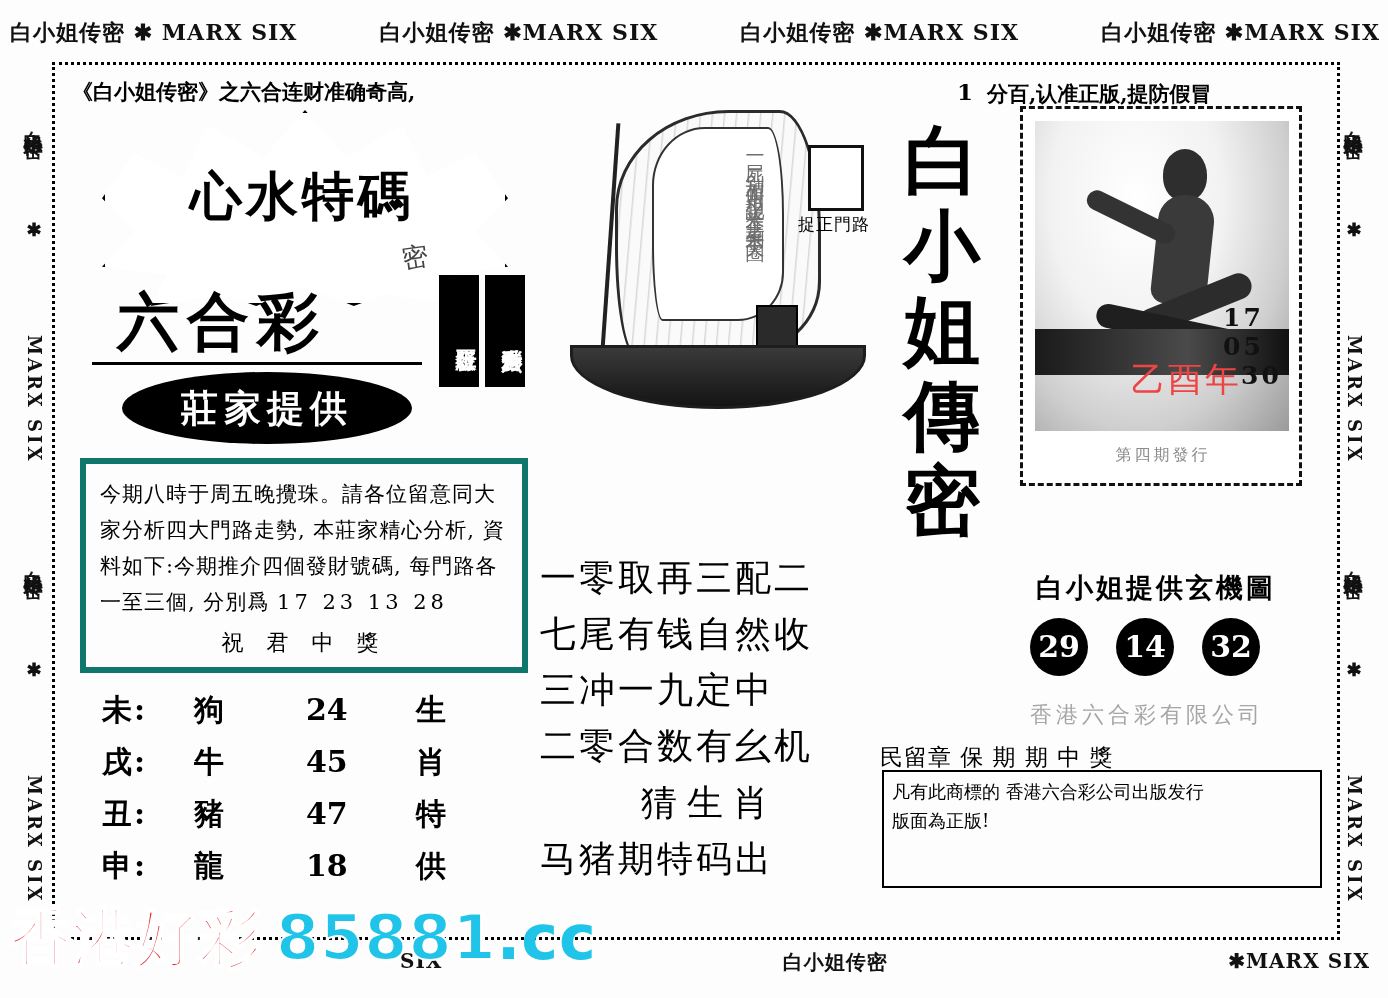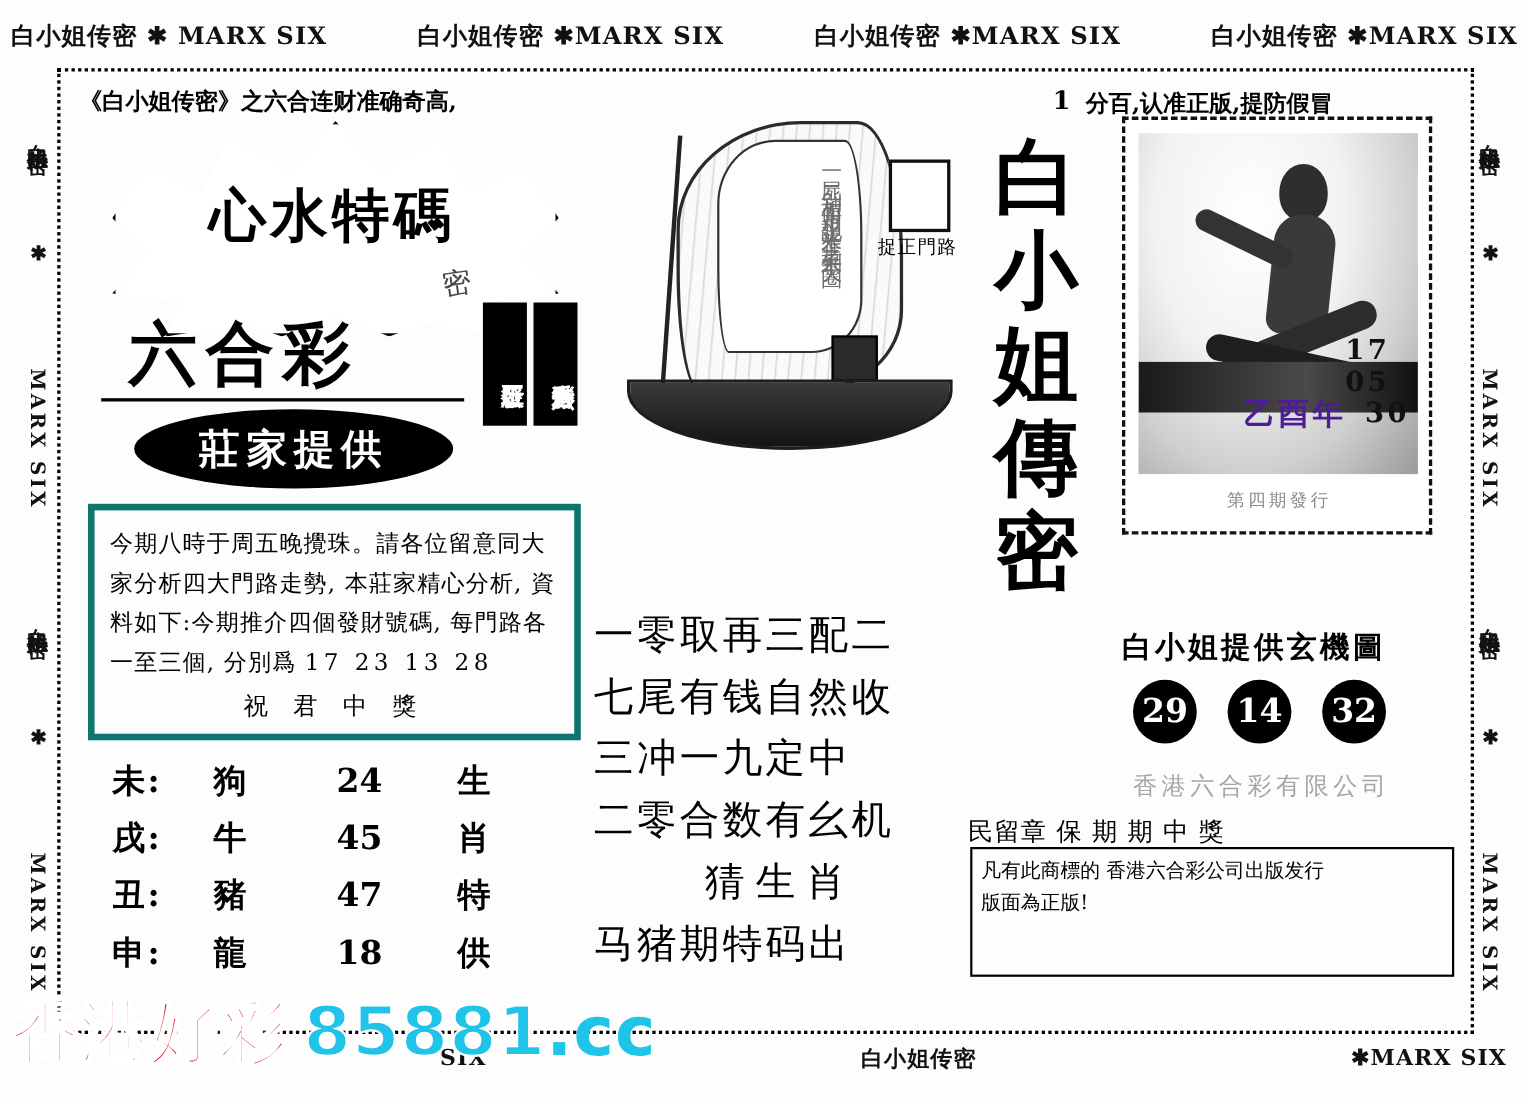--- a/index.html
+++ b/index.html
@@ -423,39 +423,39 @@
     font-weight: bold;
     letter-spacing: 3px;
     color: #111;
     margin-left: 32px;
   }
   .stamp-nums .n2 { display:block; margin-left: 18px; }
   .stamp-year {
     position: absolute;
     left: 108px; top: 248px;
     font-family: "DejaVu Serif", serif;
-    font-size: 28px;
-    font-weight: bold;
+    font-size: 34px;
+    font-weight: normal;
     letter-spacing: 3px;
-    color: #4c1d95;
+    color: #ef4444;
   }
   .stamp-caption {
     position: absolute;
     left: 40px; top: 336px;
     width: 200px;
     text-align: center;
     font-family: "DejaVu Serif", serif;
     font-size: 16px;
     color: #8c8c8c;
     letter-spacing: 3px;
   }
 
   .right-sub {
     position: absolute;
-    left: 140px; top: 460px;
+    left: 156px; top: 460px;
     width: 300px;
     font-family: "DejaVu Serif", serif;
     font-size: 27px;
     font-weight: bold;
     letter-spacing: 3px;
     white-space: nowrap;
   }
   .balls {
     position: absolute;
     left: 150px; top: 508px;

